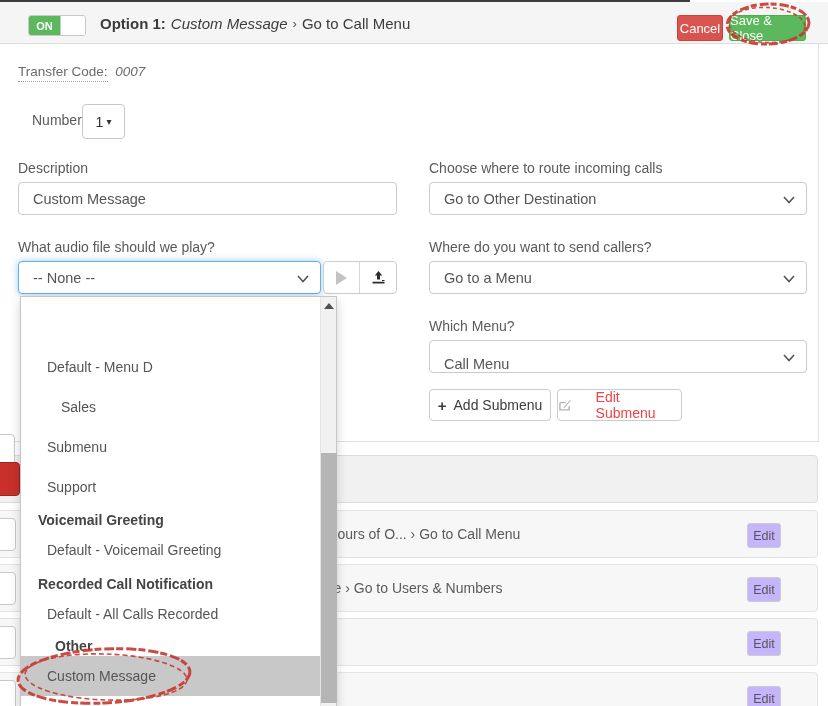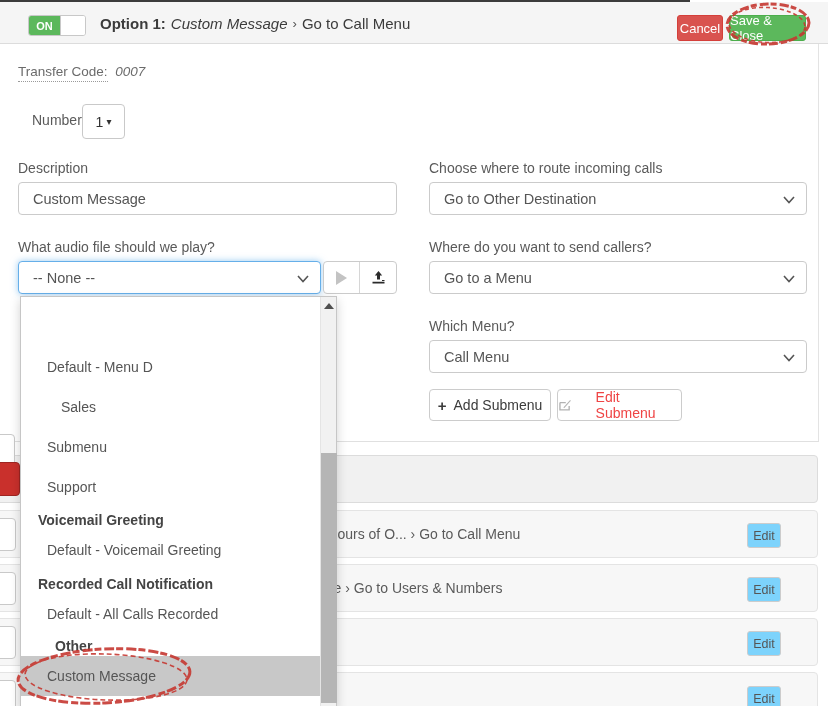--- a/index.html
+++ b/index.html
@@ -60,21 +60,21 @@
   .btn-outline.disabled { color:#ef4444; cursor:default;gap:24px; }
   .plus-ic { font-weight:bold; font-size:15px; line-height:1; }
 
   
   .grayband { left:-30px; top:455px; width:848px; height:48px; background:#f1f1f1;
               border:1px solid #dcdcdc; border-radius:4px; }
   .opt-row { position:absolute; left:-30px; width:848px; height:48px; background:#f7f7f7;
              border:1px solid #e4e4e4; border-radius:4px; }
   .row-text { position:absolute; left:340px; top:0; height:46px; display:flex;
               align-items:center; font-size:14px; color:#5a5a5a; }
-  .edit-btn { position:absolute; left:776px; width:34px; height:25px; background:#7dd3fc;
+  .edit-btn { position:absolute; left:776px; width:34px; height:25px; background:#c4b5fd;
               border:1px solid #ccc; border-radius:3px; font-size:12.5px; color:#555;
               display:flex; align-items:center; justify-content:center; cursor:pointer; }
   .digit-part { position:absolute; left:-25px; width:40px; height:33px; background:#fff;
               border:1px solid #c9c9c9; border-radius:4px; }
   .digit-red { position:absolute; left:-26px; top:462px; width:46px; height:34px;
               background:#c9302c; border:1px solid #9e2522; border-radius:4px; }
 
   
   .dd-panel { left:20px; top:296px; width:317px; height:412px; background:#fff;
               border:1px solid #c6c6c6; box-shadow:0 4px 10px rgba(0,0,0,.18); z-index:6; }
@@ -163,21 +163,21 @@
 
   <label class="fieldlabel" style="left:429px; top:239px;">Where do you want to send callers?</label>
   <div class="select" style="left:429px; top:261px; width:378px;">
     <span>Go to a Menu</span>
     <svg class="chev" width="12" height="8" viewBox="0 0 12 8">
         <polyline points="1,1 6,6.5 11,1" fill="none" stroke="#555" stroke-width="1.6"></polyline>
       </svg>
   </div>
 
   <label class="fieldlabel" style="left:429px; top:318px;">Which Menu?</label>
-  <div class="select" style="left:429px; top:340px; width:378px;">
+  <div class="select" style="left:429px; top:340px; width:378px;align-items:flex-end;">
     <span>Call Menu</span>
     <svg class="chev" width="12" height="8" viewBox="0 0 12 8">
         <polyline points="1,1 6,6.5 11,1" fill="none" stroke="#555" stroke-width="1.6"></polyline>
       </svg>
   </div>
 
   <div class="btn-outline" style="left:429px; top:389px; width:122px;">
     <span class="plus-ic">+</span>
     <span>Add Submenu</span>
   </div>

